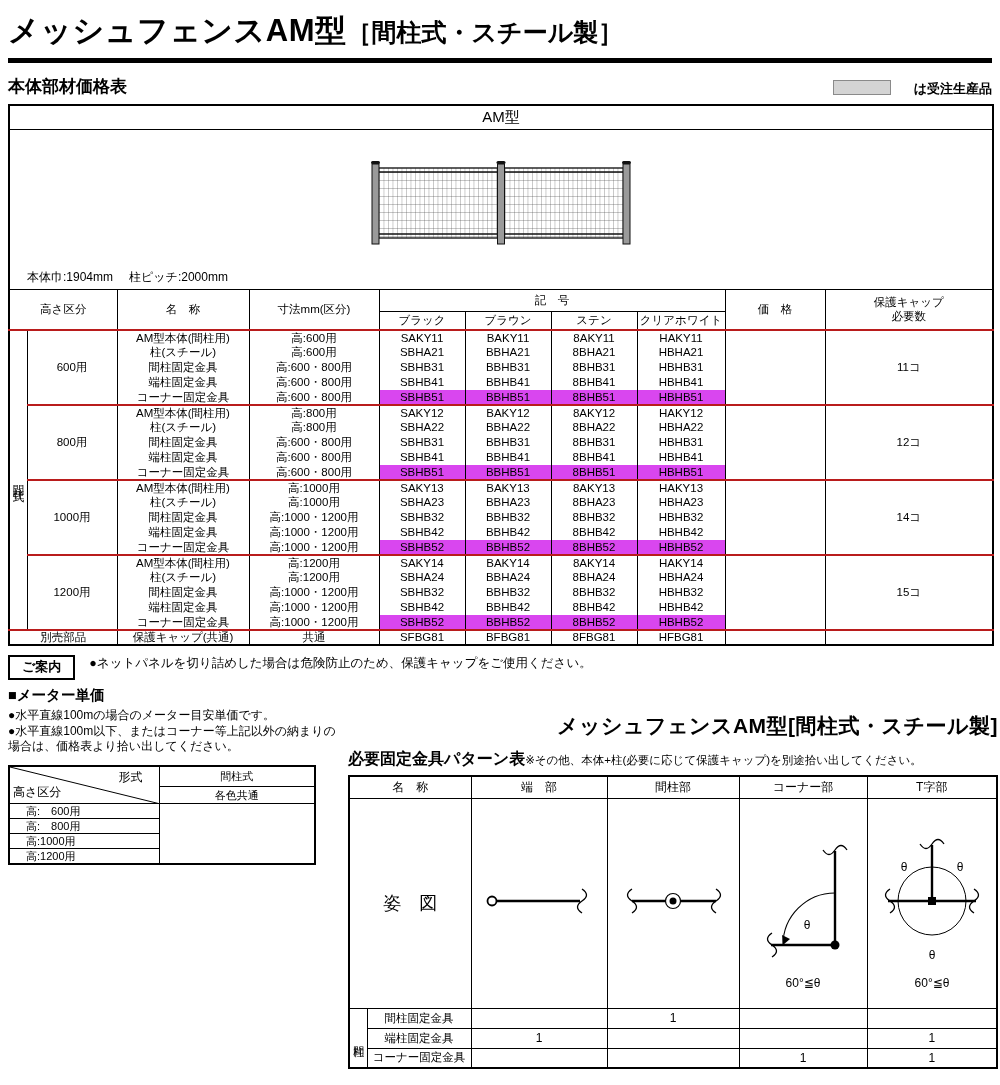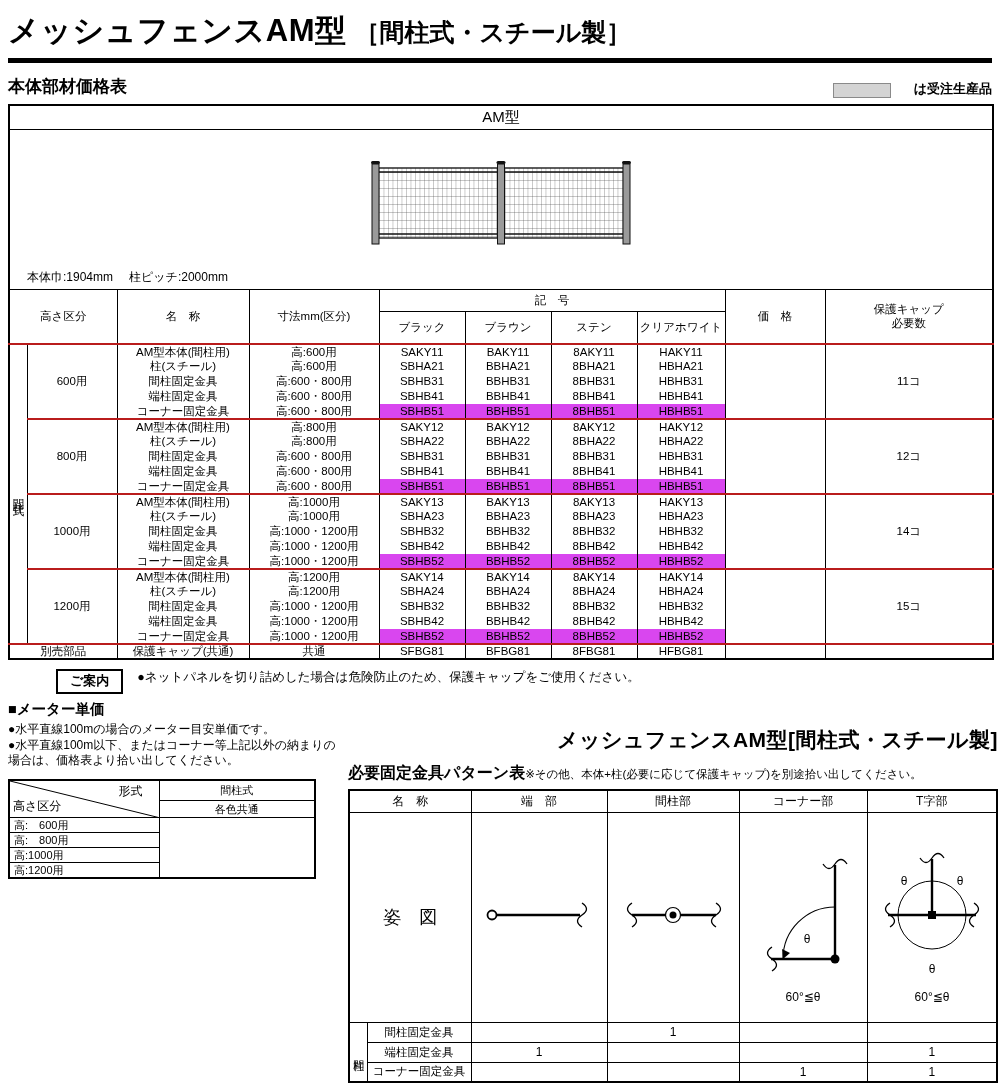--- a/index.html
+++ b/index.html
@@ -2,66 +2,66 @@
 <html><head>
 <meta charset="utf-8">
 <style>
   *{margin:0;padding:0;box-sizing:border-box;}
   html,body{background:#fff;}
   body{width:1000px;height:1085px;overflow:hidden;color:#000;
        font-family:"Liberation Sans","DejaVu Sans",sans-serif;}
   .page{padding:8px 8px 0;}
 
   
-  .title-bar{display:flex;align-items:baseline;gap:8px;border-bottom:5px solid #000;padding:2px 0 6px;text-align:center;}
+  .title-bar{display:flex;align-items:baseline;border-bottom:5px solid #000;padding:2px 0 6px;text-align:center;}
   .title-main{font-size:31px;font-weight:bold;letter-spacing:.5px;}
   .title-suffix{font-size:25px;font-weight:bold;}
 
   .subhead{display:flex;justify-content:space-between;align-items:flex-end;margin-top:12px;}
   .subhead-left{font-size:17px;font-weight:bold;}
-  .order-note{display:flex;align-items:flex-end;gap:23px;font-size:13px;font-weight:bold;}
+  .order-note{display:flex;align-items:flex-start;gap:23px;font-size:13px;font-weight:bold;}
   .swatch{display:inline-block;width:58px;height:15px;background:#d4d4d4;border:1px solid #8a8a8a;}
 
   
   .main-table{border-collapse:collapse;width:984px;margin-top:6px;table-layout:fixed;border:2px solid #000;}
   .main-table th,.main-table td{border:1px solid #000;font-weight:normal;}
   .am-header{height:24px;font-size:15px;font-weight:bold;text-align:center;}
   .illus-row td{height:160px;position:relative;padding:0;vertical-align:top;}
   .fence-box{text-align:center;padding-top:26px;}
   .fence-note{position:absolute;left:5px;bottom:3px;font-size:12px;display:flex;gap:16px;margin-left:12px;}
   .col-head th{height:22px;font-size:11.5px;text-align:center;}
-  .col-head2 th{height:33px;font-size:11.5px;text-align:center;}
+  .col-head2 th{height:19px;font-size:11.5px;text-align:center;}
   .cap-head{font-size:11.5px;line-height:1.25;}
   .main-table tbody td{height:15px;font-size:11.5px;text-align:center;line-height:1.1;
       border-top:none;border-bottom:none;padding:0 2px;overflow:hidden;white-space:nowrap;}
   .main-table tbody tr.group-start td{border-top:2px solid #b91c1c;}
   .side-cell{writing-mode:vertical-rl;text-orientation:upright;letter-spacing:3px;font-size:12px;
       text-align:center;vertical-align:middle;}
   .code-cell{font-weight:bold;}
   .gray{background:#d946ef;}
 
   
   .guide{display:flex;gap:14px;margin-top:9px;align-items:flex-start;}
-  .guide-label{border:2px solid #000;font-weight:bold;font-size:13px;padding:1px 12px 2px;flex:none;margin-left:48px;}
+  .guide-label{border:2px solid #000;font-weight:bold;font-size:13px;padding:1px 12px 2px;flex:none;}
   .bullets{font-size:12.5px;line-height:1.35;}
 
   
   .bottom{display:flex;margin-top:6px;}
   .left-col{width:330px;flex:none;}
   .meter-title{font-size:14.5px;font-weight:bold;}
   .left-col .bullets{margin-top:3px;font-size:12px;line-height:1.3;}
   .meter-table{border-collapse:collapse;border:2px solid #000;margin-top:10px;width:306px;table-layout:fixed;}
   .meter-table td{border:1px solid #000;font-size:11px;}
   .diag-cell{position:relative;padding:18px;height:38px;}
   .diag-line{position:absolute;left:0;top:0;width:100%;height:100%;}
   .diag-top{position:absolute;top:2px;right:16px;font-size:12px;}
   .diag-bottom{position:absolute;bottom:2px;left:3px;font-size:12px;}
   .mt-type{text-align:center;font-size:12px;height:21px;}
   .mt-sub{text-align:center;height:17px;}
-  .meter-height{height:15px;padding-left:4px;line-height:1;}
+  .meter-height{height:15px;padding-left:16px;line-height:1;}
 
   .right-col{flex:1;padding-left:10px;margin-top:26px;}
   .pattern-title{font-size:21px;font-weight:bold;letter-spacing:.5px;text-align:right;}
   .pattern-sub{display:flex;align-items:baseline;margin-top:9px;}
   .pattern-sub-main{font-size:16px;font-weight:bold;}
   .pattern-sub-note{font-size:11.5px;}
   .pattern-table{border-collapse:collapse;border:2px solid #000;margin-top:5px;width:648px;table-layout:fixed;}
   .pattern-table th,.pattern-table td{border:1px solid #000;font-weight:normal;}
   .pattern-table thead th{height:22px;font-size:12px;text-align:center;}
   .fig-row td{height:210px;text-align:center;vertical-align:middle;padding:0;}

